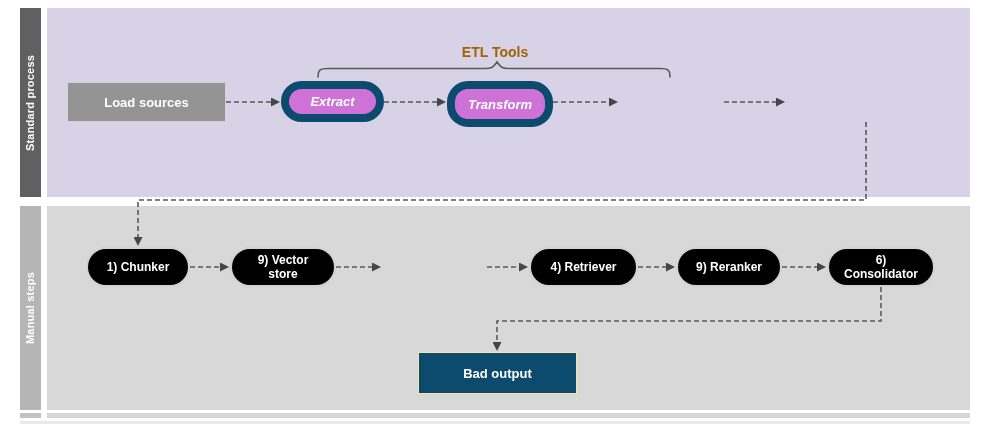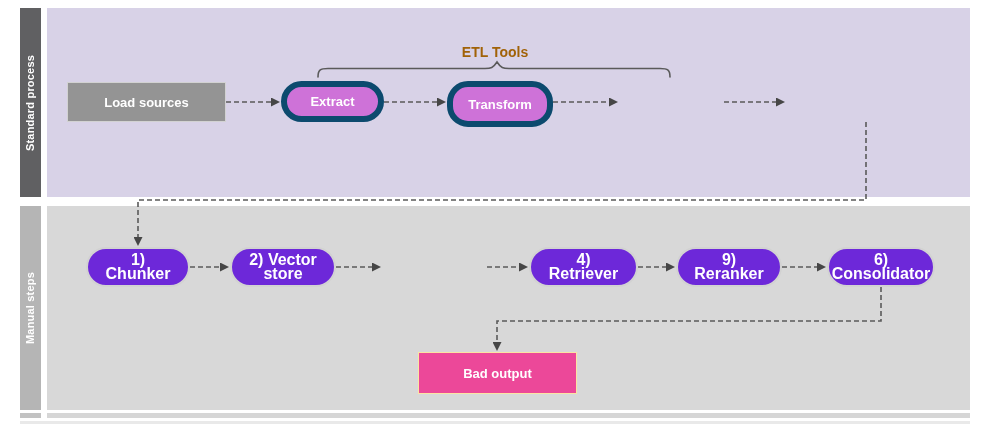--- a/index.html
+++ b/index.html
@@ -48,34 +48,35 @@
     font-weight: bold;
     z-index: 2;
   }
   .rect-gray {
     background: #949494;
     border: 1.5px solid #d2d2d2;
     font-size: 13px;
   }
   .pill-magenta {
     background: #ce72d8;
-    border: 6px solid #0c4a6e;
+    border: 8px solid #0c4a6e;
     border-radius: 21px;
     font-size: 13px;
+    font-style: italic;
   }
   .pill-gray {
-    background: #6d28d9;
+    background: #000000;
     border: 2px solid #d2d2d2;
     border-radius: 21px;
-    font-size: 16px;
+    font-size: 12px;
     line-height: 14px;
     padding: 0 13px;
   }
   .rect-yellow {
-    background: #ec4899;
+    background: #0c4a6e;
     border: 1.5px solid #fbe5a3;
     font-size: 13px;
   }
 
   
   .n-data-sources   { left: 67px;  top: 82px; width: 159px; height: 40px; }
   .n-extract        { left: 281px; top: 81px; width: 103px; height: 41px; }
   .n-transform      { left: 447px; top: 81px; width: 106px; height: 46px; }
   .n-load           { left: 619px; top: 81px; width: 105px; height: 41px; }
   .n-data-warehouse { left: 786px; top: 82px; width: 161px; height: 40px; }
@@ -147,21 +148,21 @@
     <span>Extract</span>
   </div>
   <div class="node pill-magenta n-transform">
     <span>Transform</span>
   </div>
 
   <div class="node pill-gray n-chunker">
     <span>1) Chunker</span>
   </div>
   <div class="node pill-gray n-vector-store">
-    <span>2) Vector store</span>
+    <span>9) Vector store</span>
   </div>
   <div class="node pill-gray n-retriever">
     <span>4) Retriever</span>
   </div>
   <div class="node pill-gray n-reranker">
     <span>9) Reranker</span>
   </div>
   <div class="node pill-gray n-consolidator">
     <span>6) Consolidator</span>
   </div>

